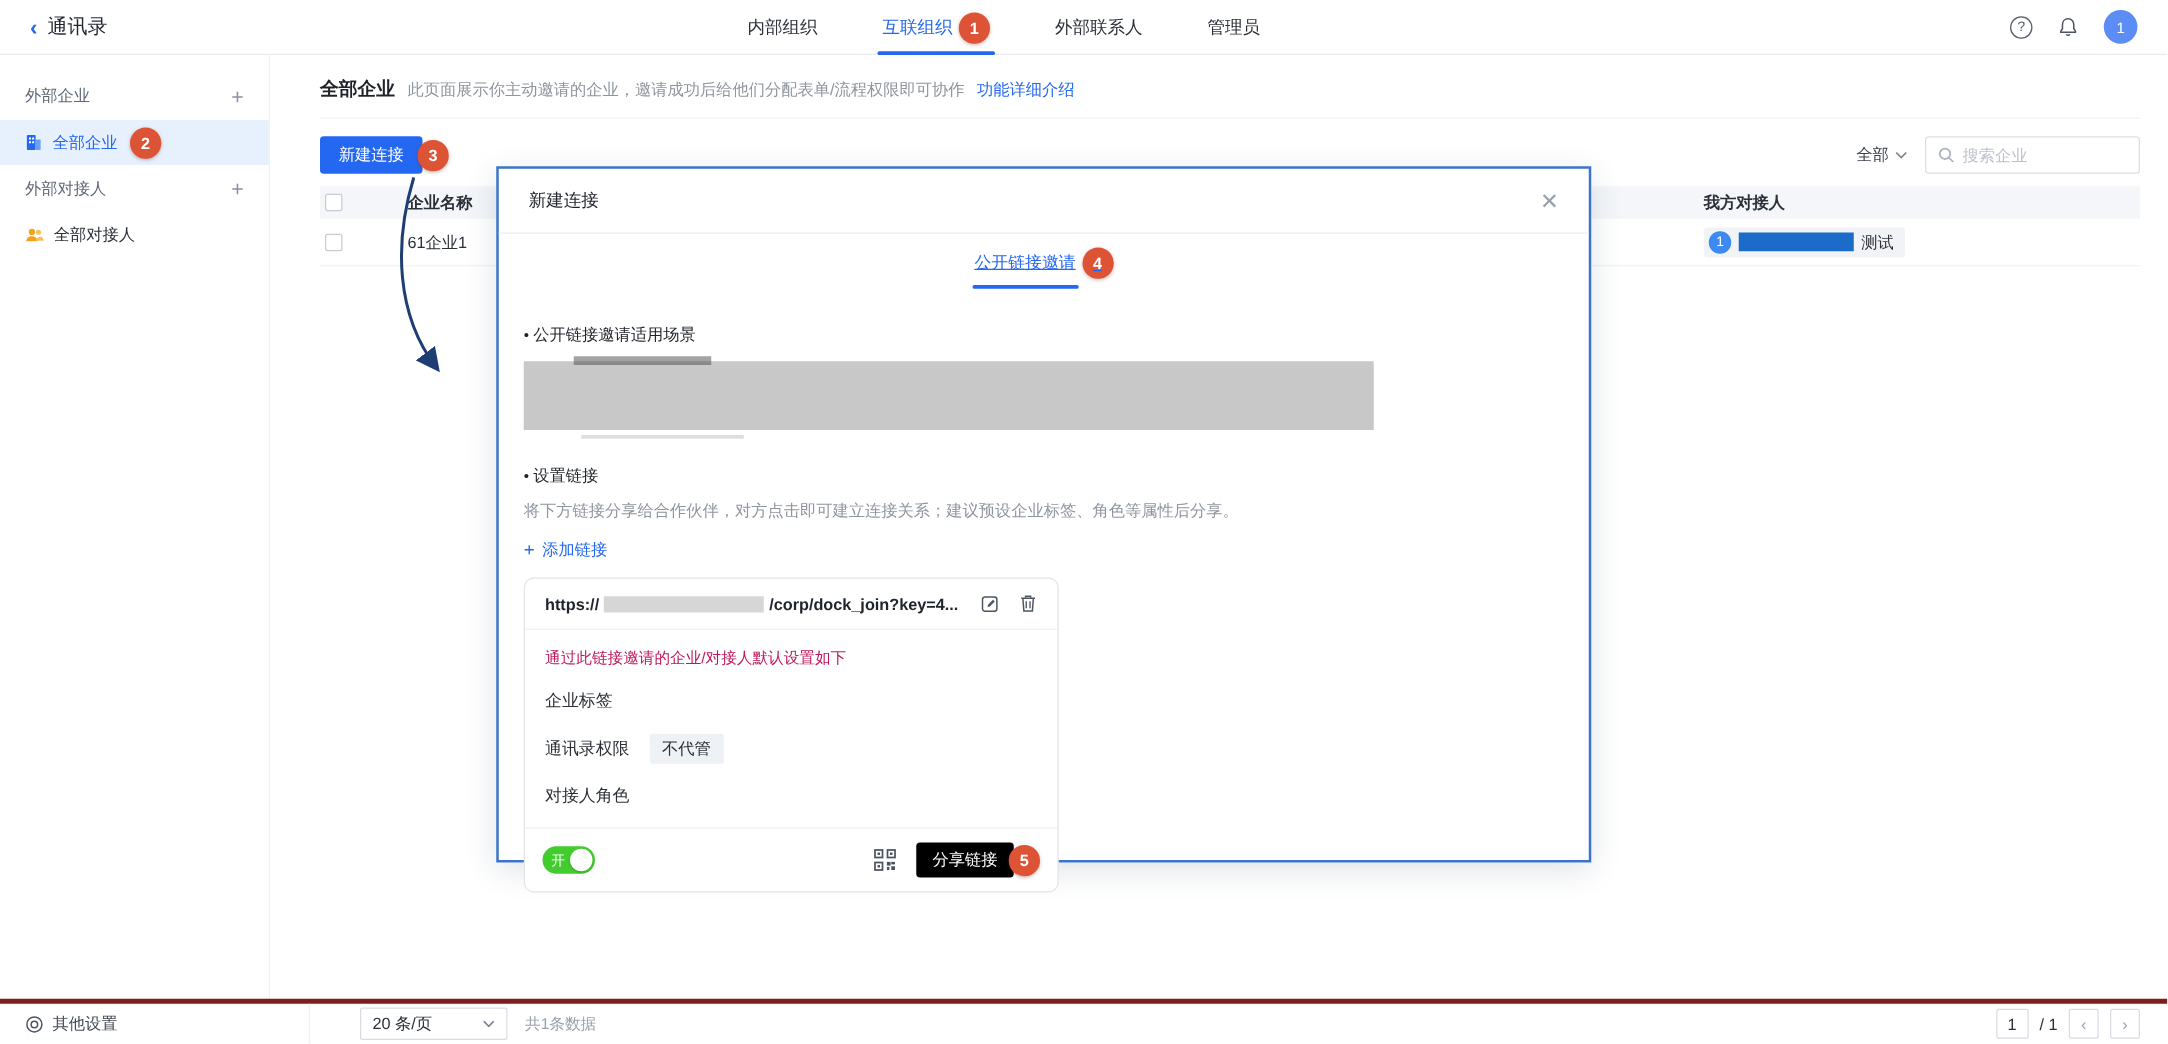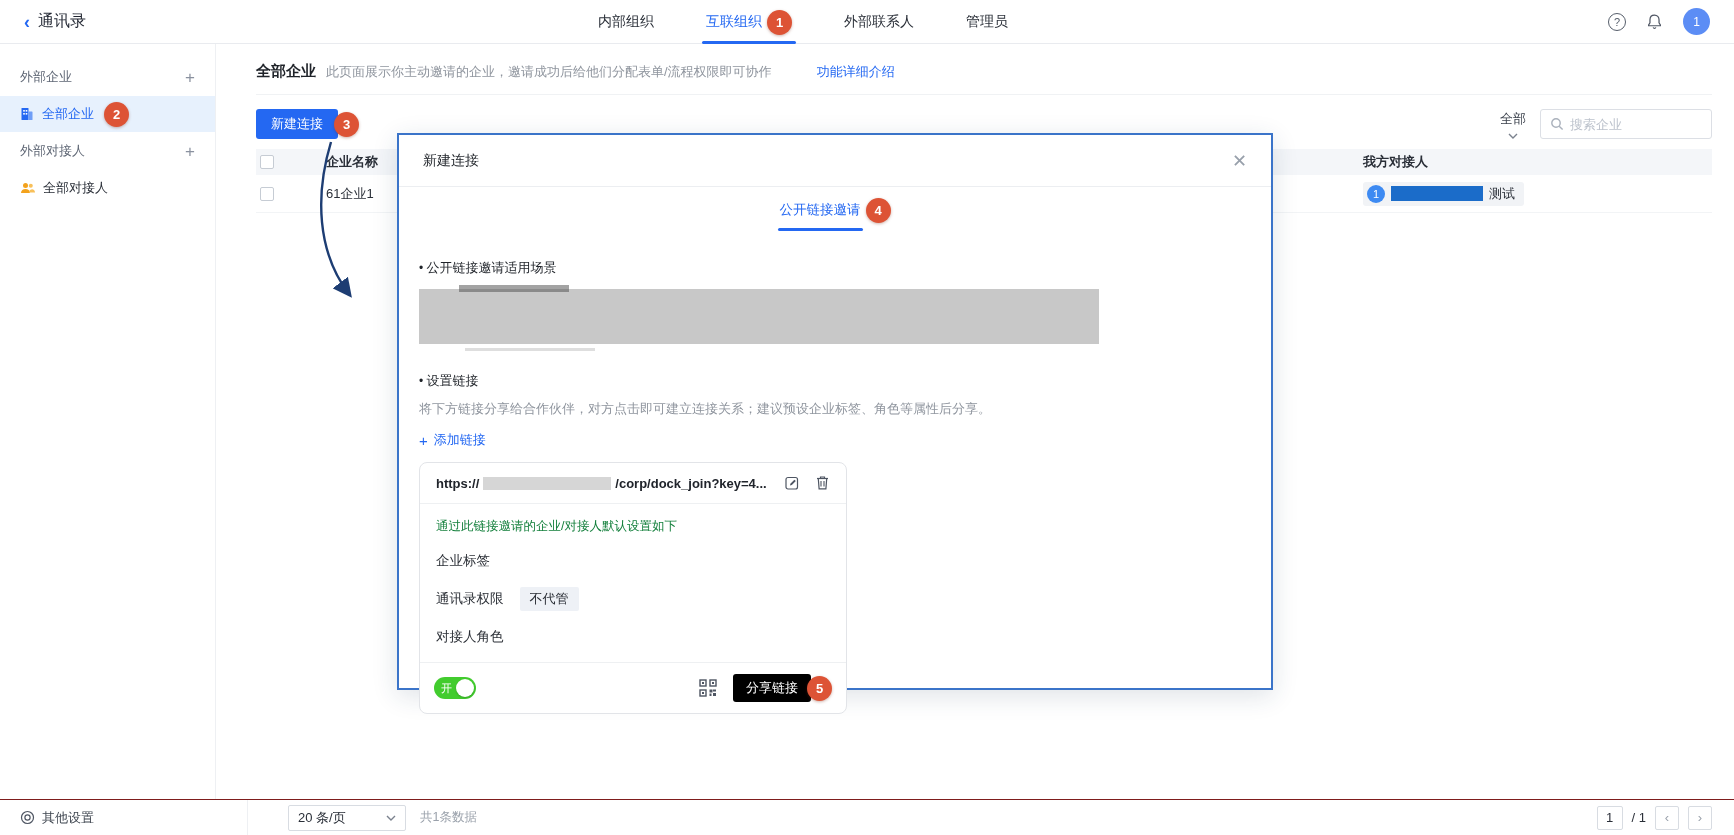--- a/index.html
+++ b/index.html
@@ -29,84 +29,84 @@
   .side-plus { color:#8a919f; font-size:17px; cursor:pointer; line-height:1; }
   .side-item { height:36px; padding:0 20px; display:flex; align-items:center; gap:8px; font-size:13px; color:#2a2f38; cursor:pointer; }
   .side-item.selected { background:#e7f1fd; color:#2468f2; }
   .side-item .n-badge { margin-left:2px; }
 
   
   .main { flex:1; position:relative; padding:0 22px 0 40px; background:#fff; }
   .title-row { display:flex; align-items:baseline; gap:10px; padding-top:18px; }
   .page-title { font-size:15px; font-weight:bold; color:#1f2329; }
   .page-subtitle { font-size:13px; color:#8f959e; }
-  .detail-link { font-size:13px; color:#2468f2; cursor:pointer;margin-left:35px; }
+  .detail-link { font-size:13px; color:#2468f2; cursor:pointer; }
   .title-divider { border-bottom:1px solid #f0f2f4; margin-top:13px; }
   .toolbar { margin-top:14px; display:flex; align-items:center; }
   .btn-primary { background:#2468f2; color:#fff; font-size:13px; height:30px; padding:0 15px; border-radius:3px; border:none; cursor:pointer; font-family:inherit; }
   .new-conn-wrap { display:flex; align-items:center; }
   .new-conn-wrap .n-badge { margin-left:-4px; position:relative; z-index:2; }
   .toolbar-right { margin-left:auto; display:flex; align-items:center; gap:14px; }
-  .filter-dd { display:flex; align-items:center; gap:5px; color:#3c424d; font-size:13px; cursor:pointer;flex-direction:column; }
+  .filter-dd { display:flex; align-items:center; gap:5px; color:#3c424d; font-size:13px; cursor:pointer; }
   .search-box { width:172px; height:30px; border:1px solid #dcdfe5; border-radius:3px; display:flex; align-items:center; padding:0 9px; gap:6px; background:#fff; }
   .search-box input { border:none; outline:none; width:100%; font-size:13px; color:#333; font-family:inherit; background:transparent; }
   .search-box input::placeholder { color:#bcc2cc; }
 
   .table { margin-top:10px; }
   .t-grid { display:grid; grid-template-columns:44px 918px 140px auto; align-items:center; }
   .t-head { height:26px; background:#f4f6f9; font-weight:bold; color:#2a2f38; font-size:13px; }
   .t-row { height:38px; border-bottom:1px solid #f2f4f6; font-size:13px; color:#2a2f38; }
   .cb { width:14px; height:14px; border:1px solid #c6ccd4; border-radius:2px; background:#fff; margin-left:4px; cursor:pointer; }
   .cell-company { padding-left:26px; }
   .cell-id { padding-left:12px; }
   .cell-contact { padding-left:5px; }
   .contact-chip { display:inline-flex; align-items:center; gap:6px; background:#f1f3f6; border-radius:3px; padding:3px 9px 3px 4px; }
   .chip-avatar { width:18px; height:18px; border-radius:50%; background:#3d8af2; color:#fff; font-size:11px; display:flex; align-items:center; justify-content:center; }
   .chip-redact { width:92px; height:15px; background:#1b6cc9; }
 
   
-  .page-footer { position:absolute; left:0; right:0; bottom:0; height:36px; border-top:1px solid #7f1d1d; display:flex; align-items:stretch; background:#fff; z-index:6; }
+  .page-footer { position:absolute; left:0; right:0; bottom:0; height:36px; border-top:4px solid #7f1d1d; display:flex; align-items:stretch; background:#fff; z-index:6; }
   .footer-left { width:248px; border-right:1px solid #eef0f3; display:flex; align-items:center; gap:7px; padding-left:20px; color:#3f4650; cursor:pointer; }
   .footer-main { flex:1; display:flex; align-items:center; padding:0 22px 0 40px; }
   .pagesize { width:118px; height:26px; border:1px solid #d8dce2; border-radius:2px; display:flex; align-items:center; justify-content:space-between; padding:0 9px; font-size:13px; color:#2a2f38; cursor:pointer; background:#fff; }
   .total-text { color:#9aa1ab; font-size:12.5px; margin-left:14px; }
   .pager { margin-left:auto; display:flex; align-items:center; gap:9px; }
   .pg-box { min-width:26px; height:24px; border:1px solid #d8dce2; border-radius:2px; display:flex; align-items:center; justify-content:center; font-size:13px; color:#2a2f38; background:#fff; cursor:pointer; }
   .pg-sep { color:#2a2f38; font-size:13px; }
   .pg-nav { width:24px; height:24px; border:1px solid #d8dce2; border-radius:2px; display:flex; align-items:center; justify-content:center; color:#9aa1ab; font-size:13px; cursor:pointer; background:#fff; }
 
   
   .modal { position:absolute; left:397px; top:133px; width:876px; height:557px; background:#fff; border:2px solid #3b74c9; box-shadow:0 6px 24px rgba(31,56,88,.14); z-index:10; }
   .modal-header { height:52px; display:flex; align-items:center; padding:0 24px; border-bottom:1px solid #eceef1; }
   .modal-title { font-size:14px; color:#1f2329; }
   .modal-close { margin-left:auto; font-size:18px; color:#98a0ab; cursor:pointer; line-height:1; }
   .modal-tabs { height:46px; display:flex; }
   .m-tab { flex:1; display:flex; align-items:center; justify-content:center; gap:5px; font-size:13.5px; color:#2a2f38; cursor:pointer; }
   .m-tab .label { position:relative; padding:4px 0; }
-  .m-tab.active { color:#2468f2; }
+  .m-tab.active { color:#2468f2;text-decoration:underline; }
   .m-tab.active .label::after { content:""; position:absolute; left:-2px; right:-2px; bottom:-8px; height:3px; background:#2468f2; border-radius:2px; }
   .modal-content { padding:6px 20px 0 20px; }
   .bullet-heading { font-weight:normal; font-size:13px; color:#1f2329; margin-top:20px; }
   .bullet-heading::before { content:"• "; font-size:12px; }
   .scene-redact { margin-top:12px; width:680px; height:55px; background:#c8c8c8; position:relative; }
   .scene-redact::before { content:""; position:absolute; top:-4px; left:40px; width:110px; height:7px; background:rgba(88,88,88,.55); }
   .scene-redact::after { content:""; position:absolute; bottom:-7px; left:46px; width:130px; height:3px; background:#dedede; }
   .link-desc { color:#8f959e; font-size:13px; margin-top:10px; }
   .add-link { display:inline-flex; align-items:center; gap:6px; color:#2468f2; font-size:13px; margin-top:13px; cursor:pointer; }
   .add-link .plus { font-size:15px; line-height:1; }
 
   .link-card { margin-top:13px; width:428px; border:1px solid #e2e4e8; border-radius:8px; background:#fff; }
   .url-row { display:flex; align-items:center; padding:12px 16px; gap:2px; }
   .url-part { font-weight:bold; font-size:13px; color:#20242b; white-space:nowrap; }
   .url-redact { display:inline-block; width:128px; height:13px; background:#d6d6d6; margin:0 2px; }
   .url-icons { margin-left:auto; display:flex; align-items:center; gap:15px; }
   .icon-btn { cursor:pointer; display:flex; }
   .card-divider { border-top:1px solid #eef0f2; }
   .card-body { padding:14px 16px 16px 16px; }
-  .card-default-desc { color:#15803d; font-size:12.5px; }
+  .card-default-desc { color:#be185d; font-size:12.5px; }
   .field-row { margin-top:17px; font-size:13.5px; color:#2b2f36; display:flex; align-items:center; }
   .perm-tag { background:#eef1f6; color:#2b2f36; padding:3px 10px; border-radius:2px; font-size:13px; margin-left:16px; }
   .card-footer { border-top:1px solid #eef0f2; padding:11px 14px; display:flex; align-items:center; }
   .toggle { width:42px; height:22px; border-radius:11px; background:#42cc2e; position:relative; color:#fff; font-size:11px; display:flex; align-items:center; padding-left:7px; cursor:pointer; flex:none; }
   .toggle::after { content:""; position:absolute; right:2px; top:2px; width:18px; height:18px; border-radius:50%; background:#fff; box-shadow:0 1px 2px rgba(0,0,0,.2); }
   .qr-wrap { margin-left:auto; display:flex; cursor:pointer; }
   .share-btn { margin-left:16px; background:#000000; color:#fff; border:none; font-size:13px; height:28px; padding:0 13px; border-radius:3px; cursor:pointer; font-family:inherit; }
   .share-wrap { display:flex; align-items:center; }
   .share-wrap .n-badge { margin-left:-4px; position:relative; z-index:2; }
 

